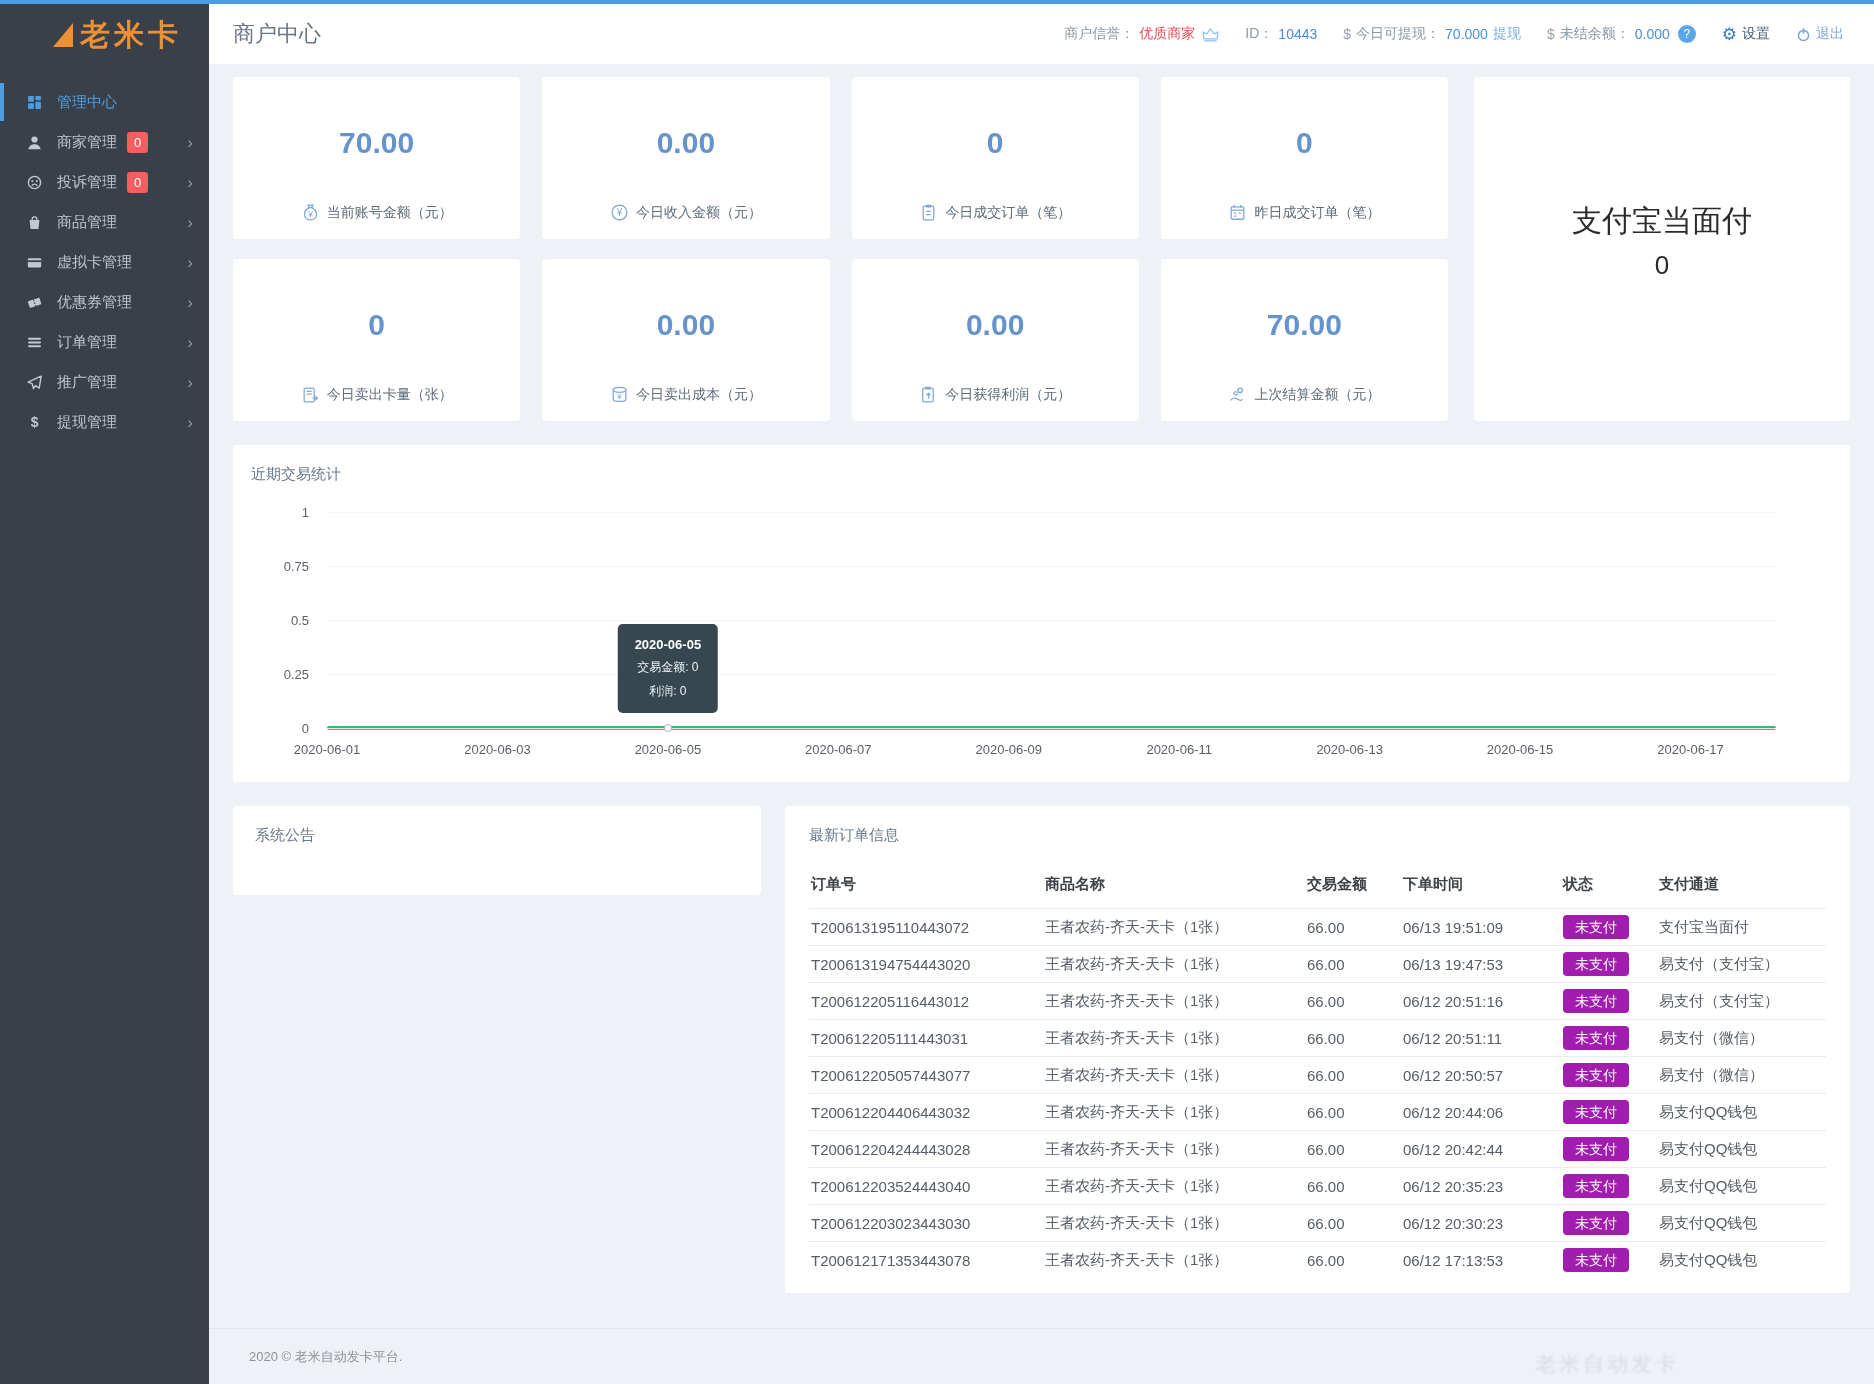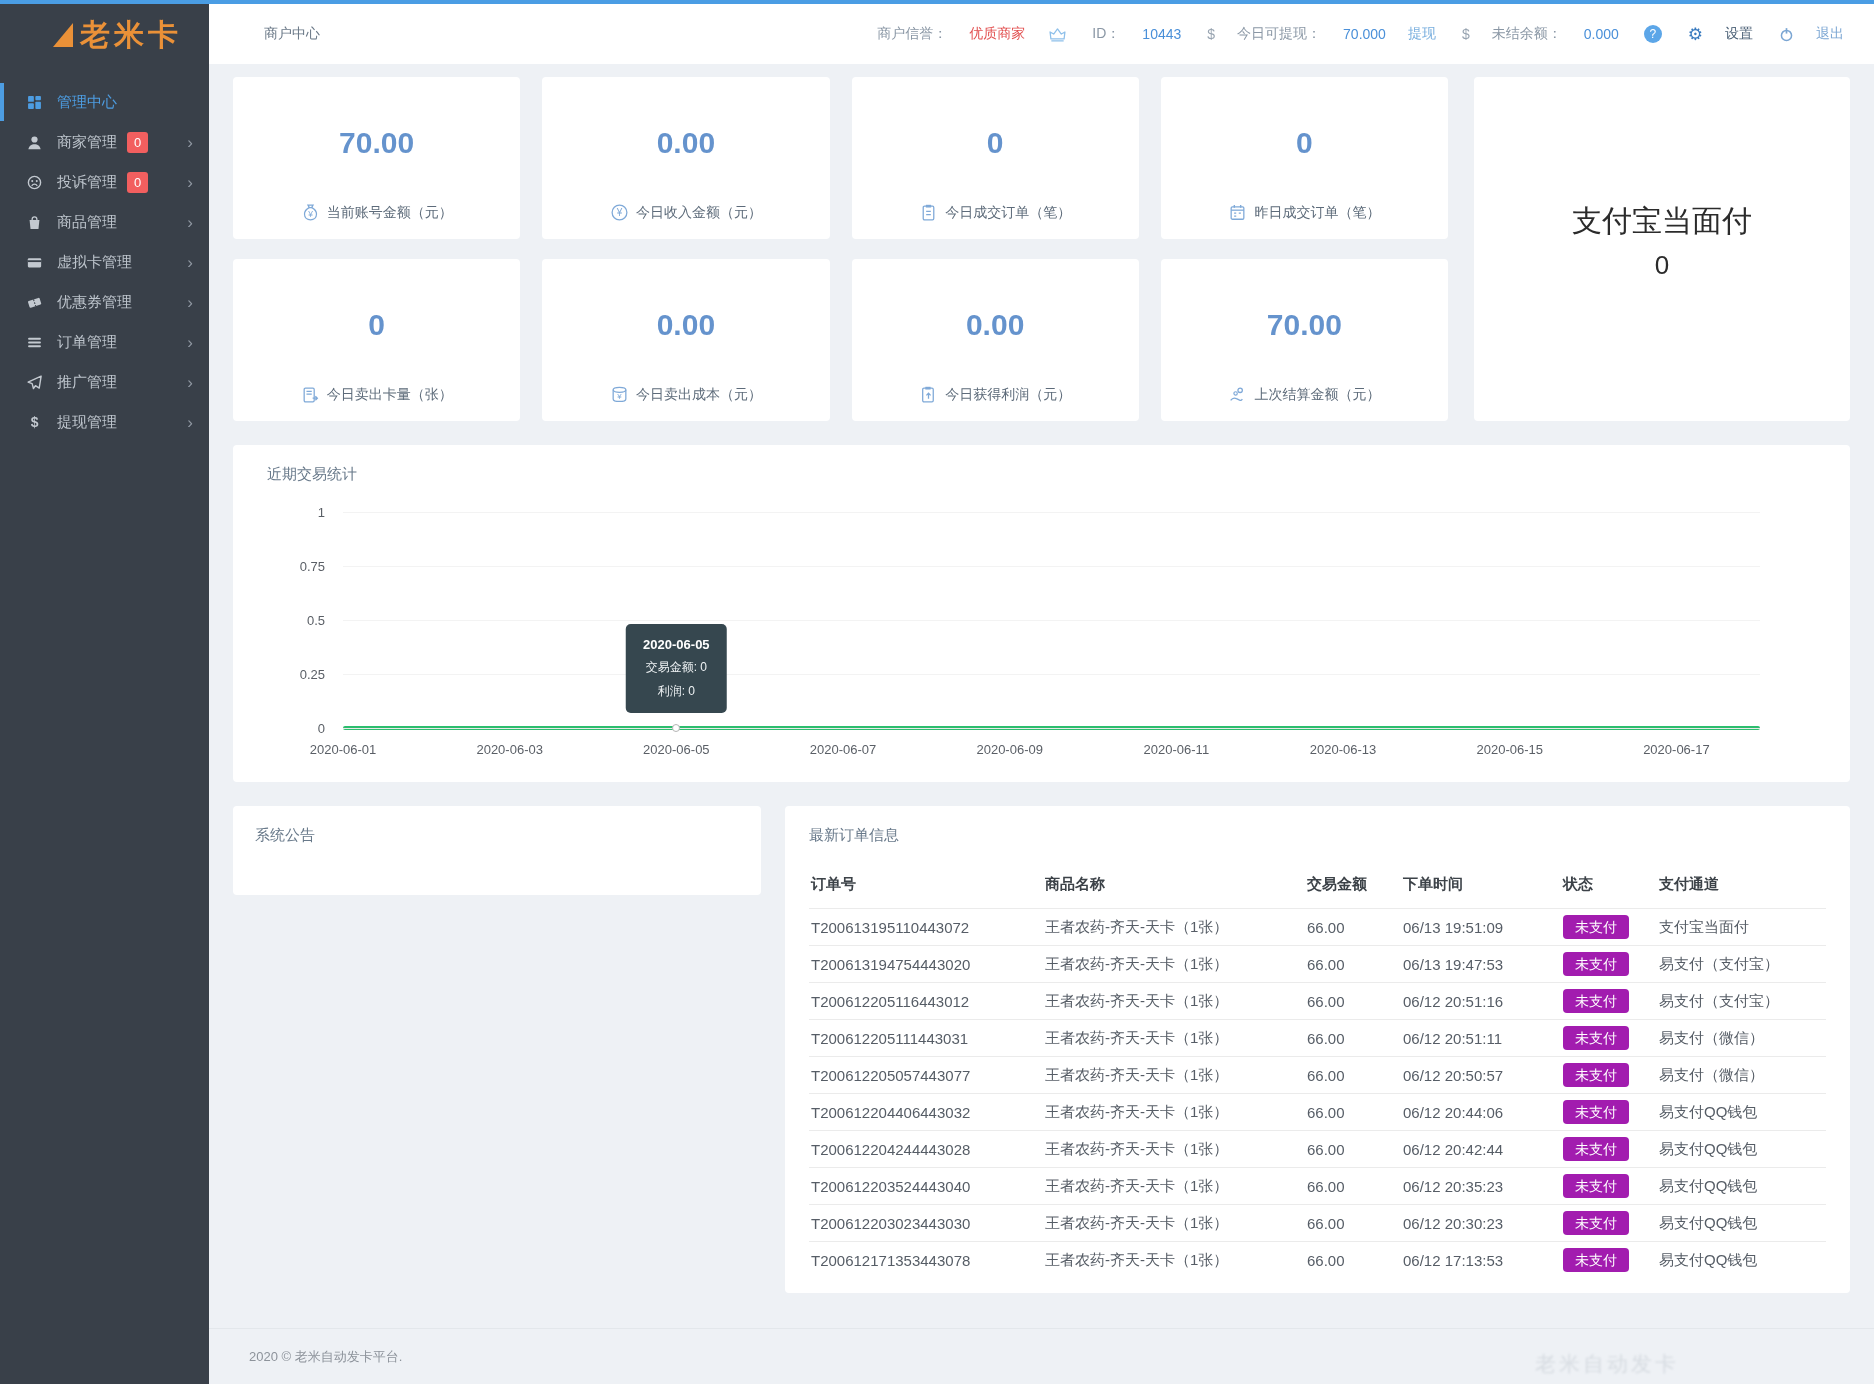--- a/index.html
+++ b/index.html
@@ -25,23 +25,23 @@
   .menu-item.active { color:#4d9de2; }
   .menu-item.active .mi-icon { color:#4d9de2; }
   .menu-item.active::before { content:""; position:absolute; left:0; top:1px; bottom:1px; width:4px; background:#4d9de2; }
   .mi-badge { margin-left:10px; background:#f25f5f; color:#fff; font-size:13px;
     min-width:21px; height:21px; border-radius:3px; display:inline-flex; align-items:center; justify-content:center; padding:0 4px; }
   .mi-chevron { margin-left:auto; color:#8f97a1; font-size:17px; line-height:1; }
 
   
   .main { flex:1; display:flex; flex-direction:column; min-width:0; }
   .header { height:60px; background:#fff; display:flex; align-items:center; padding:0 30px 0 24px; flex:0 0 60px; }
-  .page-title { font-size:14px; color:#697786;margin-left:31px; }
+  .page-title { font-size:22px; color:#697786; }
   .header-right { margin-left:auto; display:flex; align-items:center; gap:26px; font-size:14px; color:#8a97a5; }
-  .hr-group { display:flex; align-items:center; gap:22px; white-space:nowrap; }
+  .hr-group { display:flex; align-items:center; gap:5px; white-space:nowrap; }
   .red { color:#e25050; }
   .blue { color:#4a90d9; }
   .link-blue { color:#78aede; cursor:pointer; }
   .crown-icon { color:#8fc0ea; display:inline-flex; margin-left:2px; }
   .dollar-sign { color:#98a4b1; font-size:14px; }
   .help-icon { width:18px; height:18px; border-radius:50%; background:#5ca6e8; color:#fff; font-size:12px;
     display:inline-flex; align-items:center; justify-content:center; cursor:pointer; margin-left:3px; }
   .settings { color:#4e6378; cursor:pointer; }
   .gear-glyph { color:#3a7bbf; font-size:17px; line-height:1; }
   .logout { color:#7ba6d3; cursor:pointer; }
@@ -58,21 +58,21 @@
     justify-content:center; gap:7px; font-size:14px; color:#5d6b7a; }
   .sl-icon { display:inline-flex; color:#7fa9d8; }
 
   .channel-panel { width:376px; flex:0 0 376px; background:#fff; border-radius:4px; display:flex; flex-direction:column; }
   .panel-title { font-size:15px; color:#68798a; padding:20px 22px 0; }
   .channel-body { flex:1; display:flex; flex-direction:column; align-items:center; justify-content:center; margin-top:-16px; }
   .channel-name { font-size:30px; color:#2b2b2b; }
   .channel-value { font-size:26px; color:#2b2b2b; margin-top:8px; }
 
   
-  .chart-card { background:#fff; border-radius:4px; margin-top:24px; padding:20px 34px 18px; }
+  .chart-card { background:#fff; border-radius:4px; margin-top:24px; padding:20px 18px 18px; }
   .chart-title { font-size:15px; color:#68798a; }
   .chart-plot { position:relative; height:216px; margin:28px 56px 0 76px; }
   .gridline { position:absolute; left:0; right:0; height:1px; background:#f3f3f3; }
   .gridline.zero { background:#e9e9e9; }
   .y-label { position:absolute; left:-76px; width:58px; text-align:right; transform:translateY(-50%);
     font-size:13px; color:#5a5f66; }
   .zero-line { position:absolute; left:0; right:0; bottom:-2px; height:4px; background:#2dbd6e; border-radius:2px; }
   .chart-dot { position:absolute; bottom:-4px; transform:translateX(-50%); width:8px; height:8px;
     background:#fff; border:1px solid #b5b5b5; border-radius:50%; z-index:2; }
   .chart-tooltip { position:absolute; bottom:15px; transform:translateX(-50%); background:#36474f;

